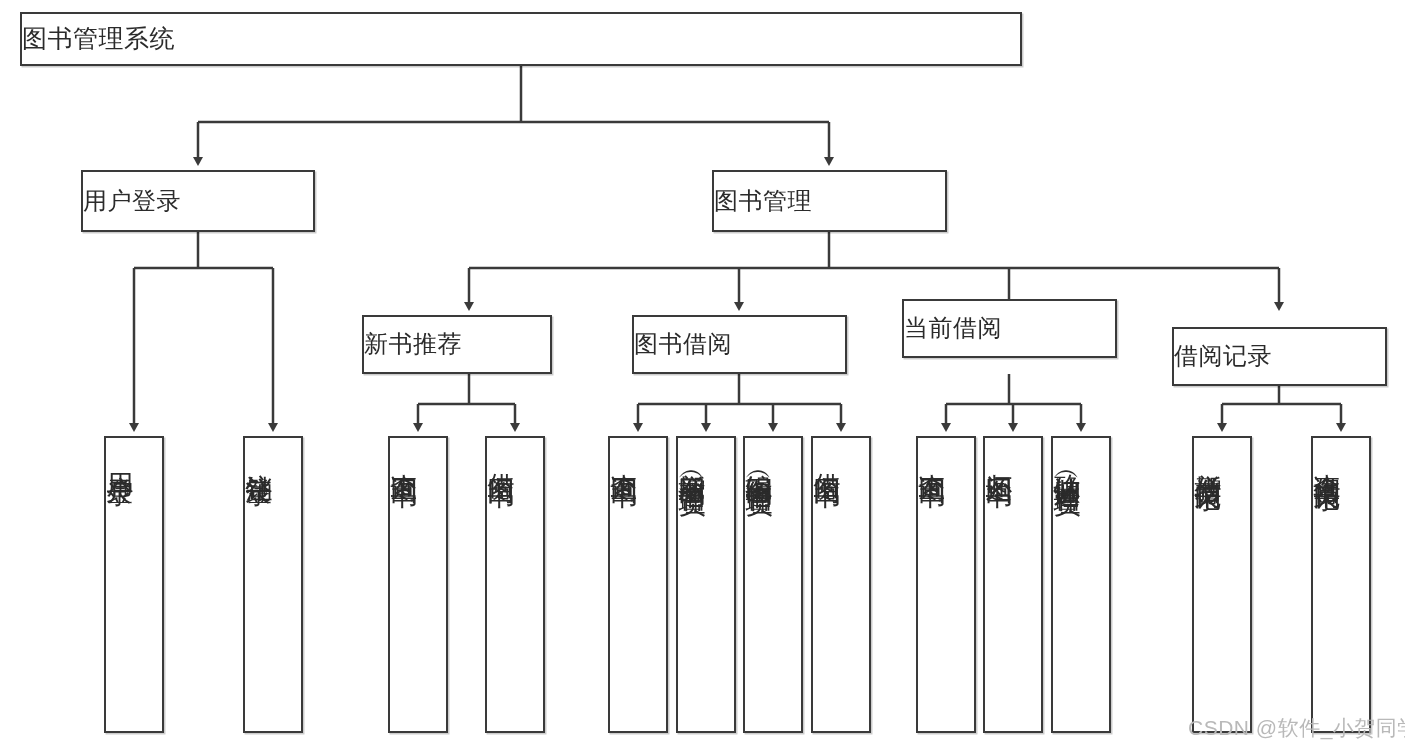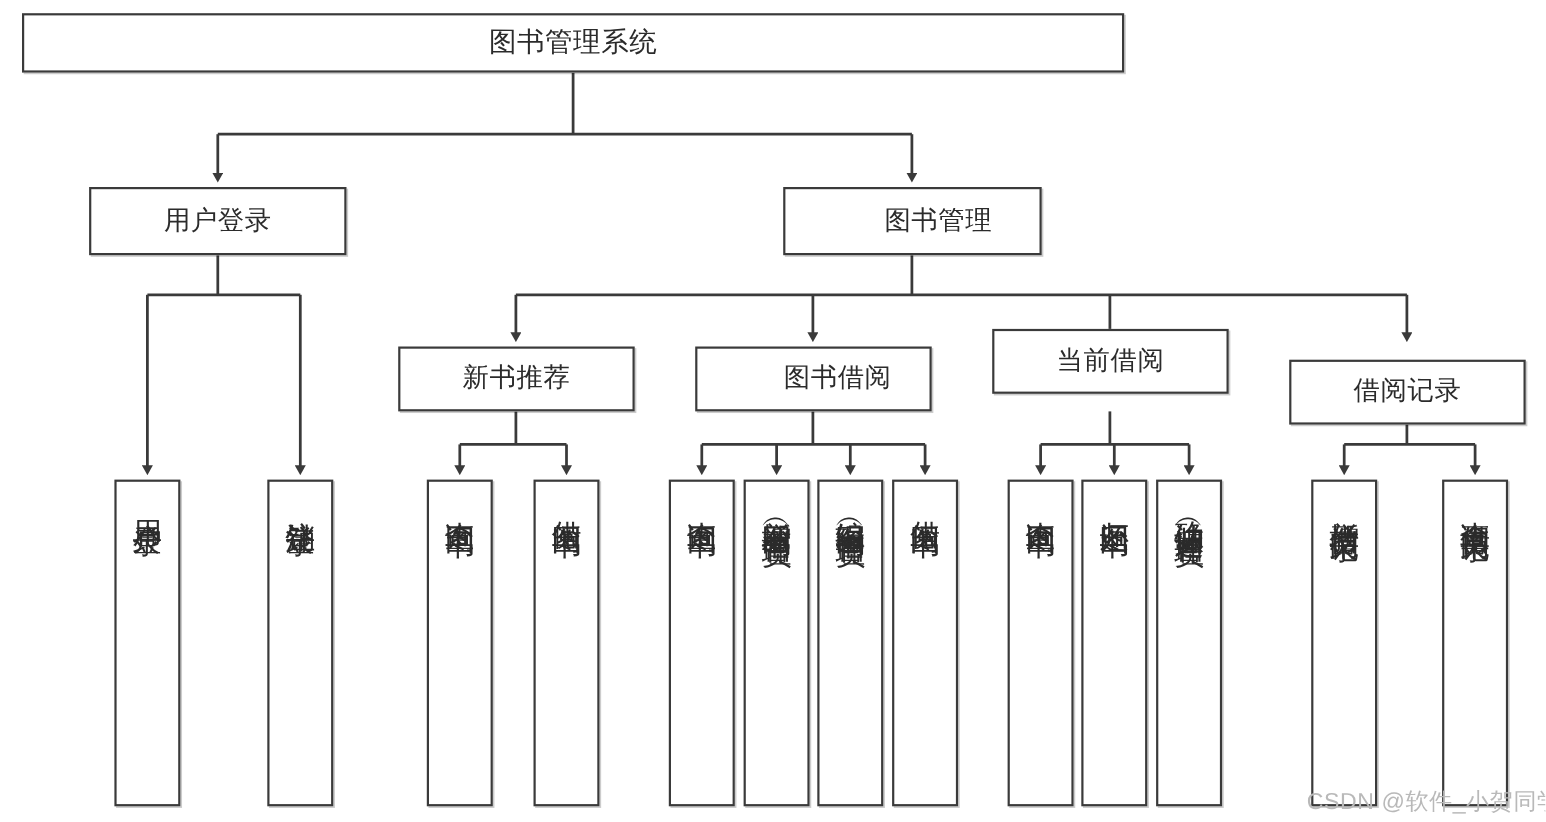--- a/index.html
+++ b/index.html
@@ -25,21 +25,20 @@
     height: 747px;
     pointer-events: none;
   }
   .node {
     position: absolute;
     box-sizing: border-box;
     border: 2.5px solid #3a3a3a;
     background: #ffffff;
     display: flex;
     align-items: center;
-    justify-content: center;
     text-align: center;
     color: #2b2b2b;
     box-shadow: 1.5px 1.5px 0 rgba(0,0,0,0.20);
   }
   .node .label {
     line-height: 1.18;
     letter-spacing: 0.5px;
   }
   .node.horizontal .label {
     font-size: 24px;
@@ -124,28 +123,28 @@
     </g>
   </svg>
 
   <div class="node horizontal root" style="left:20px; top:12px; width:1002px; height:54px;">
     <span class="label">图书管理系统</span>
   </div>
 
   <div class="node horizontal" style="left:81px; top:170px; width:234px; height:62px;">
     <span class="label">用户登录</span>
   </div>
-  <div class="node horizontal" style="left:712px; top:170px; width:235px; height:62px;padding-left:47px;">
+  <div class="node horizontal" style="left:712px; top:170px; width:235px; height:62px;">
     <span class="label">图书管理</span>
   </div>
 
-  <div class="node horizontal" style="left:362px; top:315px; width:215px; height:59px;">
+  <div class="node horizontal" style="left:362px; top:315px; width:190px; height:59px;">
     <span class="label">新书推荐</span>
   </div>
-  <div class="node horizontal" style="left:632px; top:315px; width:215px; height:59px;padding-left:44px;">
+  <div class="node horizontal" style="left:632px; top:315px; width:215px; height:59px;">
     <span class="label">图书借阅</span>
   </div>
   <div class="node horizontal" style="left:902px; top:299px; width:215px; height:59px;">
     <span class="label">当前借阅</span>
   </div>
   <div class="node horizontal" style="left:1172px; top:315px; width:215px; height:59px;margin-top:12px;">
     <span class="label">借阅记录</span>
   </div>
 
   <div class="node vertical" style="left:104px; top:436px; width:60px; height:297px;">

